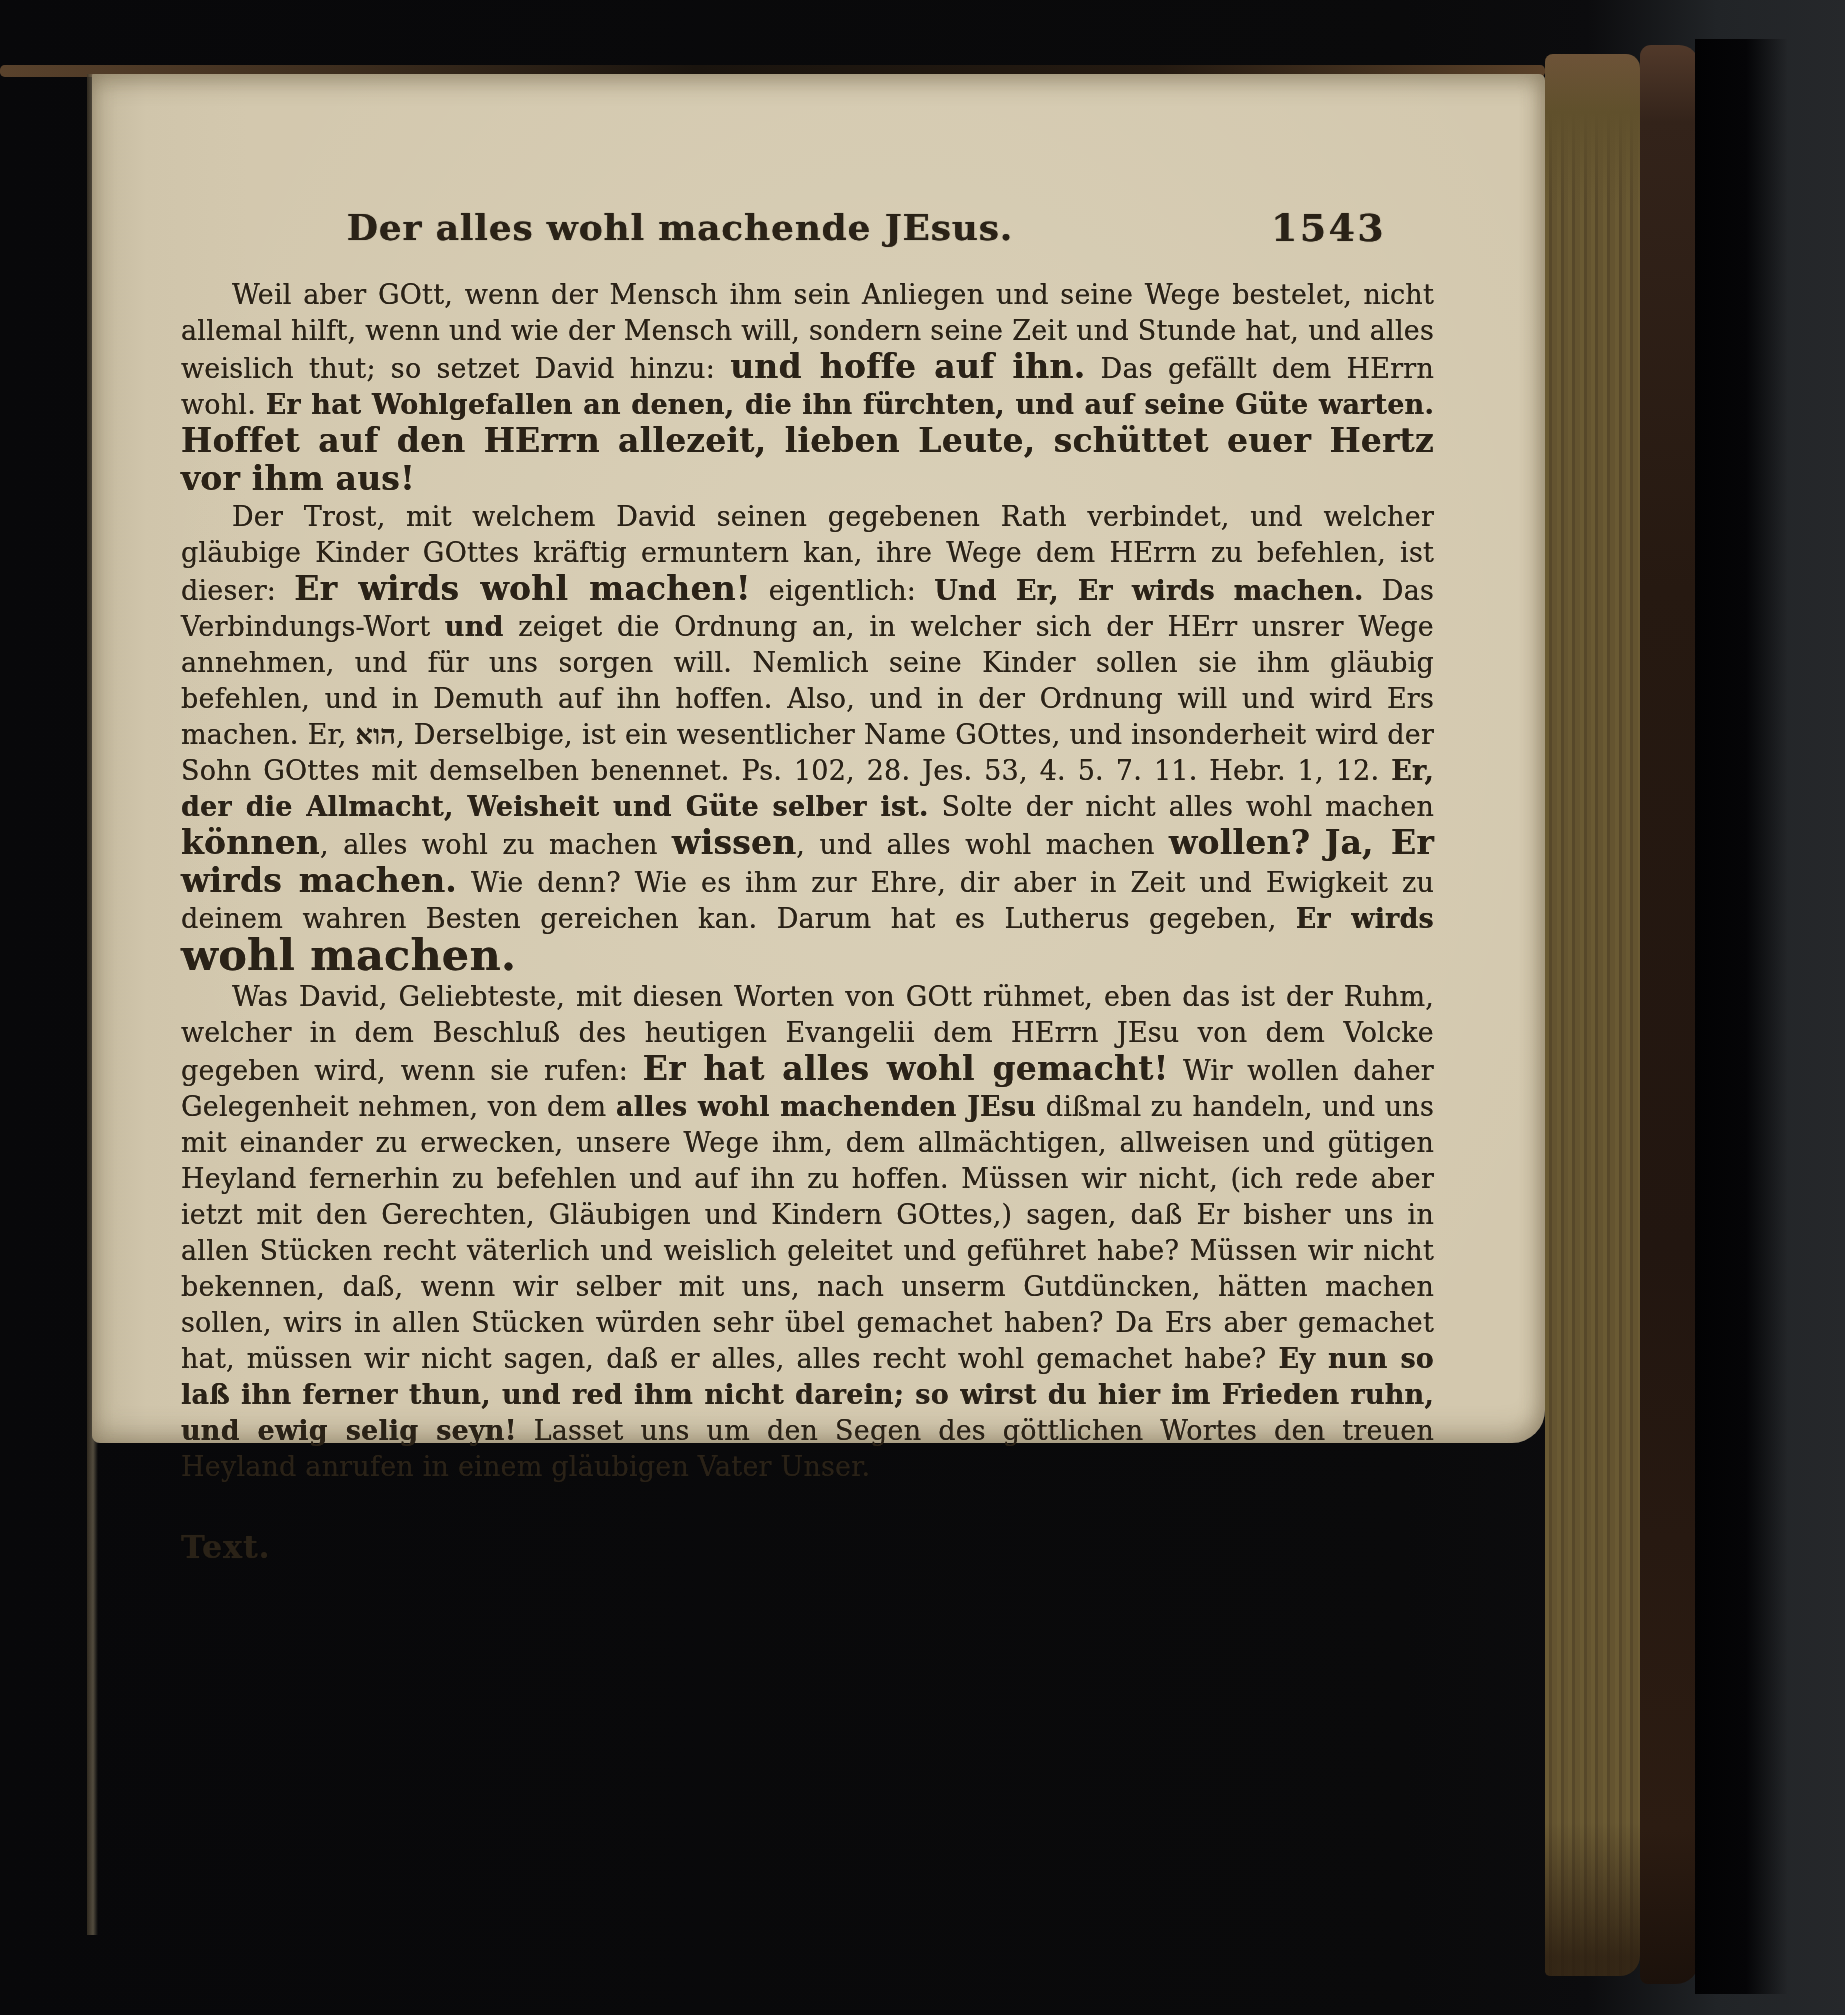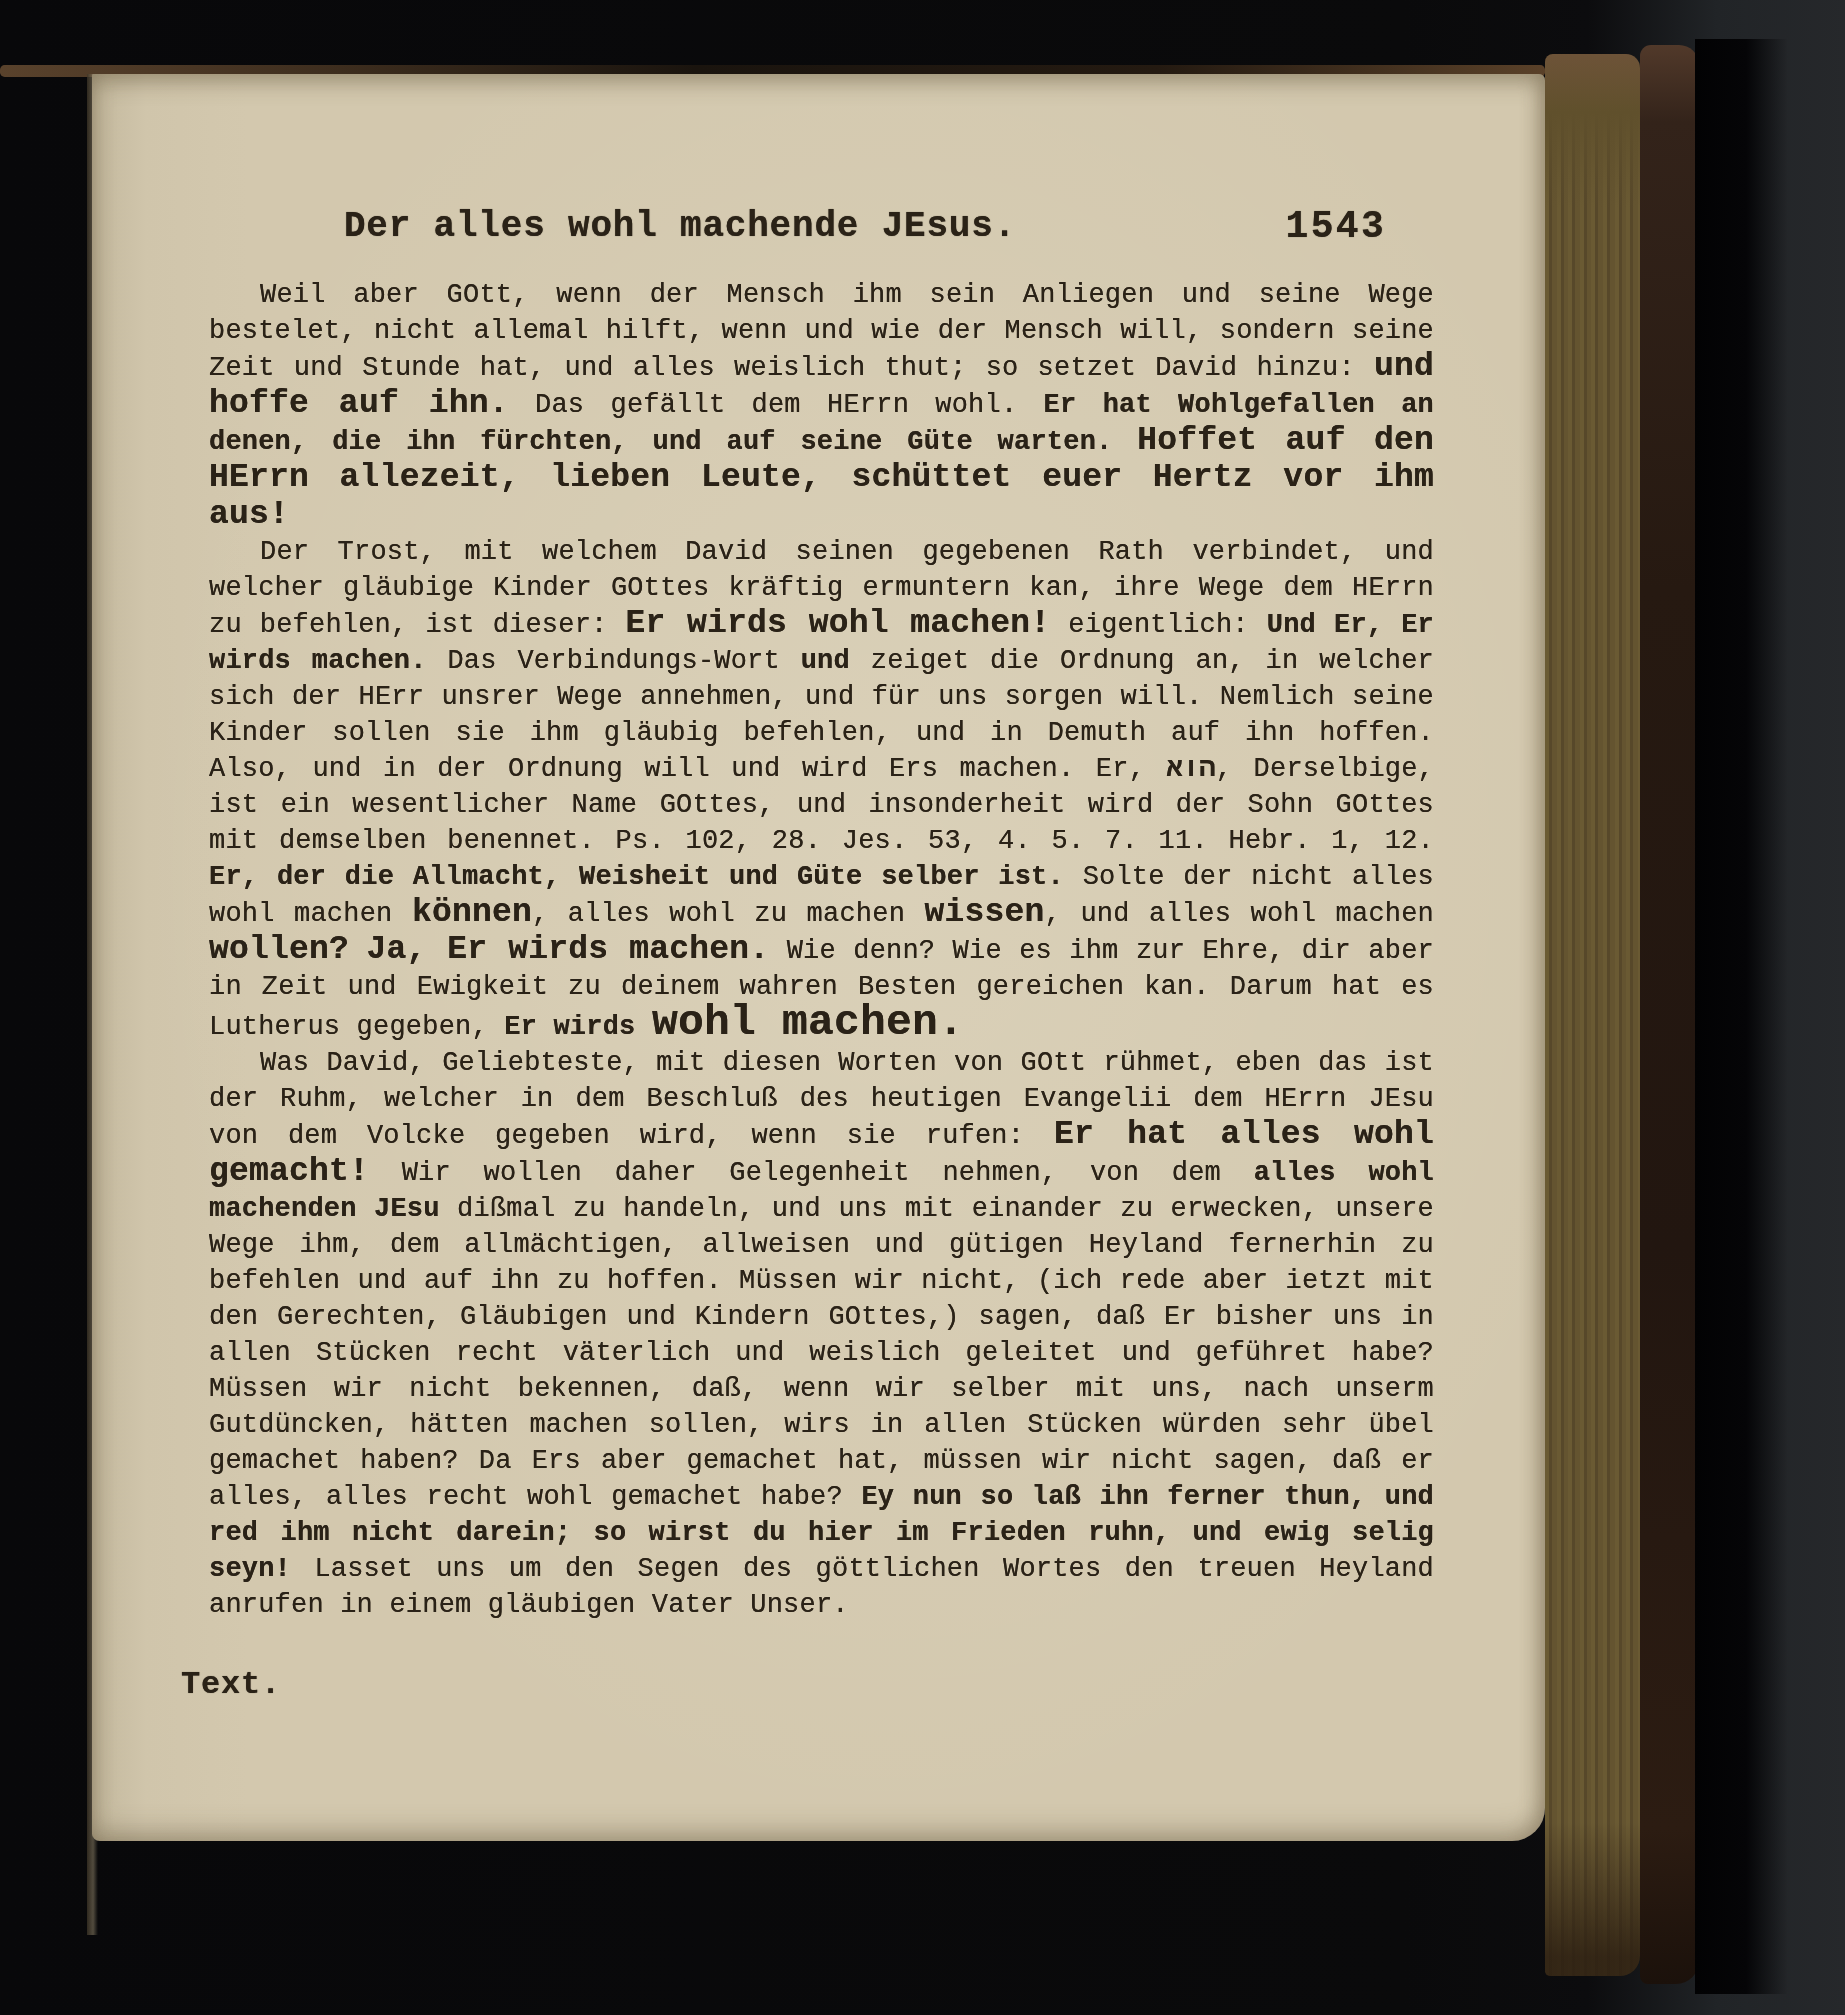--- a/index.html
+++ b/index.html
@@ -17,28 +17,27 @@
   .adjacent-page{
     position:absolute;left:0;top:74px;width:92px;height:1858px;
     background:linear-gradient(90deg,#cfc4aa 0%,#c9be a4 55%,#c3b89d 78%,#9a8f75 94%,#6f6450 100%);
     background:linear-gradient(90deg,#cfc4aa 0%,#c6bb a1 60%,#b4a98f 86%,#6f6450 100%);
   }
   .gutter-crease{
     position:absolute;left:87px;top:74px;width:11px;height:1861px;
     background:linear-gradient(90deg,rgba(60,52,38,.75),rgba(142,130,104,.55) 55%,rgba(0,0,0,0));
   }
   .book-page{
-    position:absolute;left:92px;top:74px;width:1453px;height:1767px;
+    position:absolute;left:92px;top:74px;width:1453px;height:1369px;
     background:
       radial-gradient(ellipse 1086px 1396px at 55% 45%, rgba(255,252,238,.16), rgba(0,0,0,0) 70%),
       linear-gradient(90deg,#c3b89d 0px,#d0c5ab 54px,#d3c8ae 155px),
       #d3c8ae;
     box-shadow:inset 0 11px 20px rgba(92,78,54,.30), inset 0 -12.4px 23px rgba(92,78,54,.28), inset -7.8px 0 17px rgba(110,94,66,.25);
     border-radius:1.6px 6.2px 33px 7.8px;
-    font-family:Liberation Mono, monospace;
   }
   .fore-edge{
     position:absolute;left:1545px;top:54px;width:95px;height:1922px;
     background:
       linear-gradient(180deg,#6d5338 0%,#60502c 3%,rgba(0,0,0,0) 8%),
       linear-gradient(180deg,rgba(0,0,0,0) 92%,rgba(43,30,17,.85) 99%),
       repeating-linear-gradient(90deg,#6a5a33 0px,#6a5a33 3.9px,#57482a 3.9px,#57482a 7px,#645430 7px,#645430 11.6px);
     border-radius:7.8px 14px 20px 4.7px;
   }
   .cover-edge{
@@ -65,21 +64,21 @@
     position:absolute;right:48px;top:32px;
     font-size:38px;font-weight:bold;letter-spacing:2.3px;
     text-shadow:0 0 0.8px rgba(42,34,23,.8);
   }
   .body-text{
     margin-top:20px;
     font-size:27px;line-height:36px;text-align:justify;letter-spacing:0.2px;
     text-shadow:0 0 0.6px rgba(42,34,23,.85);
   }
   .para{margin:0;}
-  .para.indent{text-indent:51px;margin-left:28px;}
+  .para.indent{text-indent:51px;}
   .run-r{}
   .run-b{font-weight:bold;}
   .run-lb{font-weight:bold;font-size:33px;}
   .run-xlb{font-weight:bold;font-size:43px;}
   .catchword{
     margin-top:43px;padding-right:48px;
     font-size:32px;font-weight:bold;letter-spacing:0.8px;
     text-shadow:0 0 0.8px rgba(42,34,23,.8);
   }
 </style>

